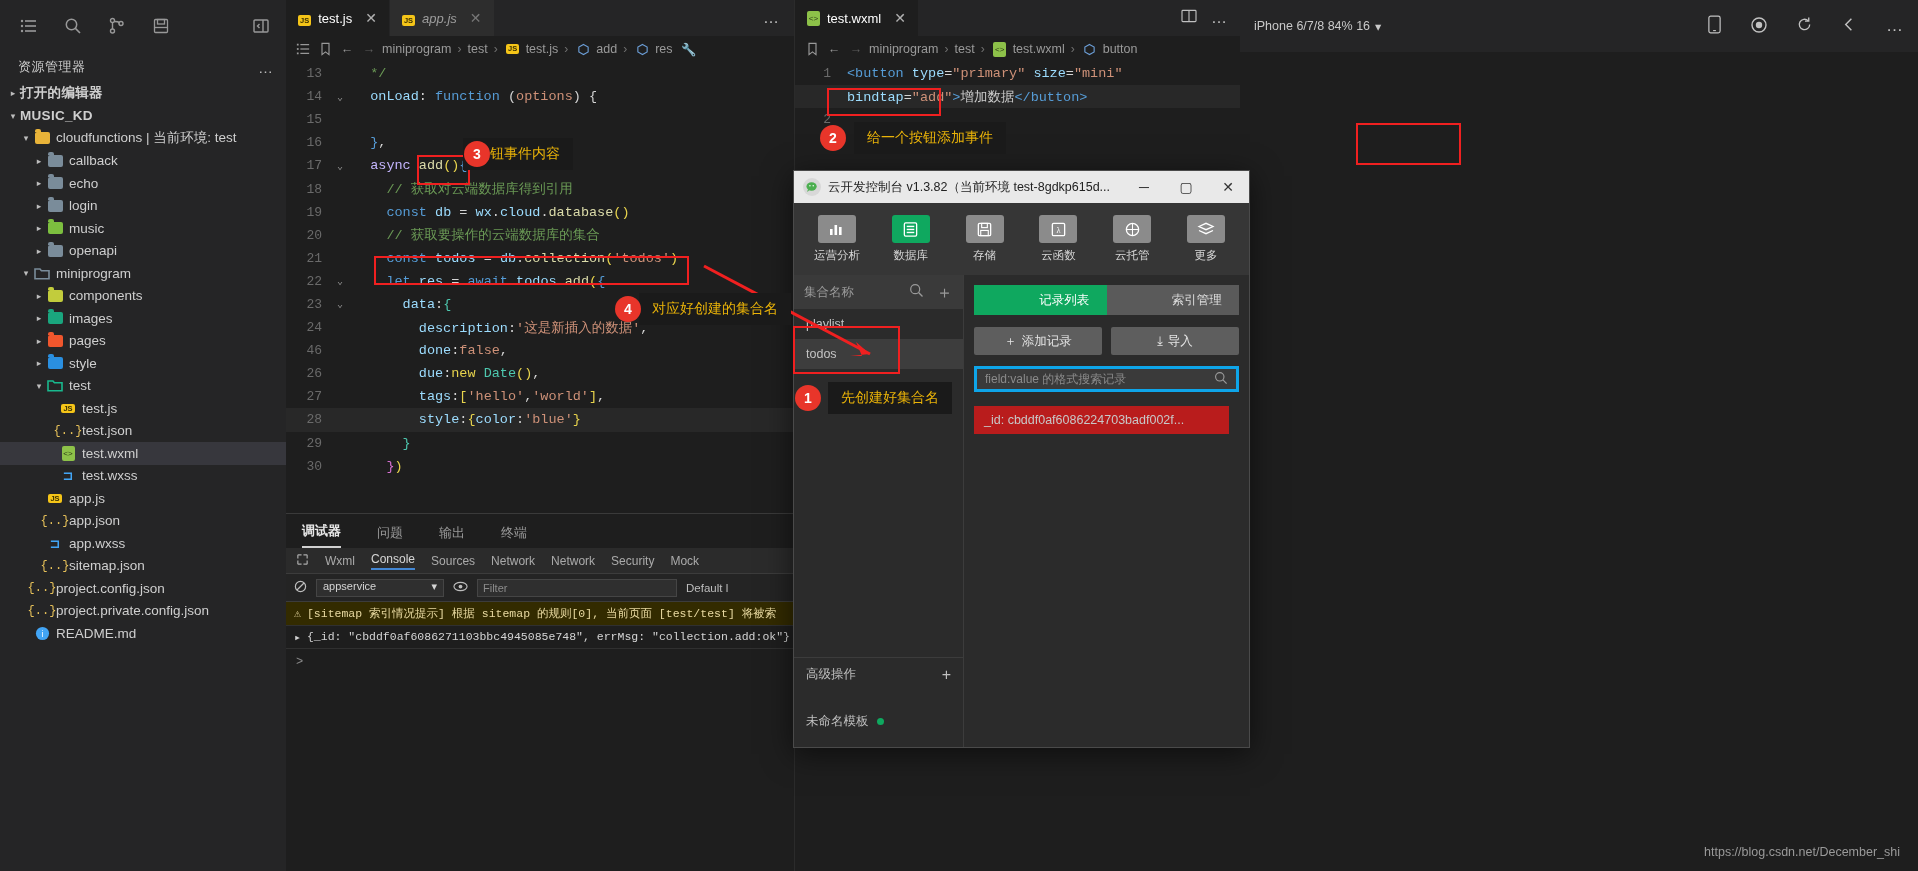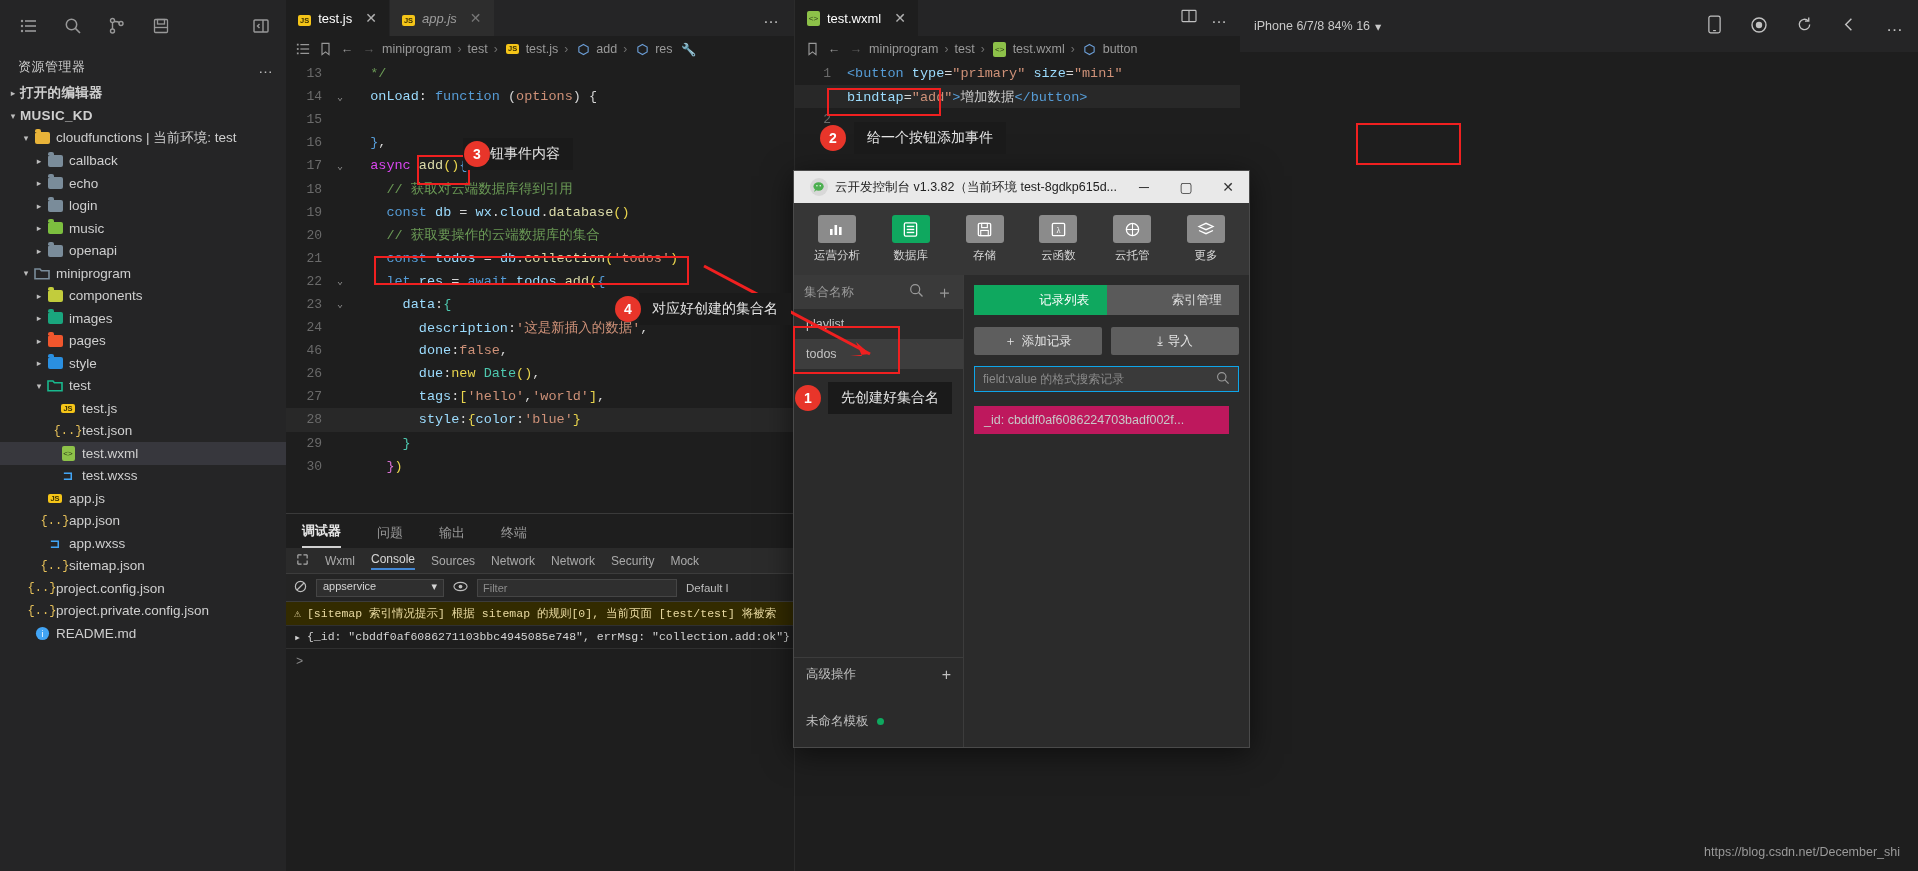--- a/index.html
+++ b/index.html
@@ -83,21 +83,21 @@
      background:#1e1e1e; font-family:"Liberation Mono","DejaVu Sans Mono",monospace;
      font-size:13.5px; }
   .cline { height:23.1px; display:flex; align-items:center; white-space:pre; }
   .cline.hl { background:#282828; }
   .ln { width:46px; text-align:right; padding-right:10px; color:#6a6a6a;
         font-size:13px; flex:0 0 46px; }
   .fold { width:16px; flex:0 0 16px; text-align:center; color:#9a9a9a; font-size:10px; }
   .ctext { padding-left: 6px; }
 
   
-  .t-kw   { color:#d946ef; }
+  .t-kw   { color:#c4b5fd; }
   .t-kw2  { color:#569cd6; }
   .t-fn   { color:#dcdcaa; }
   .t-var  { color:#9cdcfe; }
   .t-str  { color:#ce9178; }
   .t-cmt  { color:#6a9955; }
   .t-op   { color:#d4d4d4; }
   .t-pun  { color:#d4d4d4; }
   .t-y    { color:#e8d44d; }
   .t-p    { color:#da70d6; }
   .t-b    { color:#569cd6; }
@@ -149,21 +149,21 @@
      color:#c2c2c2; }
 
   .sim-url { position:absolute; right:18px; bottom:12px; font-size:12.5px;
      color:#9a9a9a; }
 
   
   .dlg { position:absolute; left:793px; top:170px; width:457px; height:578px;
      background:#2b2b2b; border:1px solid #4a4a4a;
      box-shadow:0 6px 28px rgba(0,0,0,.55); }
   .dlg-title { height:32px; background:#e9e9e9; display:flex; align-items:center;
-     padding-left:16px; font-size:12.5px; color:#222; }
+     padding-left:9px; font-size:12.5px; color:#222; }
   .dlg-logo { width:18px;height:18px;border-radius:50%;background:#d8d8d8;
      display:flex;align-items:center;justify-content:center;margin-right:7px;
      color:#4caf50;font-size:10px; }
   .dlg-wc { margin-left:auto; display:flex; }
   .dlg-wc span { width:42px; height:32px; display:flex; align-items:center;
      justify-content:center; font-size:14px; color:#333; cursor:pointer;}
   .dlg-toolbar { height:72px; background:#363636; display:flex; align-items:center;
      gap:0; padding:0 6px; }
   .tb-item { flex:1; display:flex; flex-direction:column; align-items:center;
      gap:5px; cursor:pointer; }
@@ -192,29 +192,29 @@
   .seg { display:flex; height:30px; margin:10px 10px 0 10px; }
   .seg div { flex:1; display:flex; align-items:center; justify-content:center;
      font-size:12.5px; cursor:pointer;padding-left:48px; }
   .seg .a { background:#0fa85f; color:#fff; }
   .seg .b { background:#5a5a5a; color:#ddd; }
   .rowbtns { display:flex; gap:9px; padding:12px 10px 0 10px; }
   .btn { flex:1; height:28px; background:#5e5e5e; color:#e4e4e4; font-size:12.5px;
      display:flex; align-items:center; justify-content:center; gap:5px;
      border-radius:2px; cursor:pointer; }
   .srch { margin:11px 10px 0 10px; height:26px; background:#3a3a3a;
-     border:1px solid #0ea5e9; display:flex; align-items:center; padding:0 8px;
+     border:3px solid #0ea5e9; display:flex; align-items:center; padding:0 8px;
      font-size:12px; color:#8a8a8a; }
   .srch .mag { margin-left:auto; }
-  .reccard { margin:14px 20px 0 10px; height:28px; background:#be185d;
+  .reccard { margin:14px 20px 0 10px; height:28px; background:#b91c1c;
      display:flex; align-items:center; padding:0 10px; font-size:12.5px;
      color:#c8c8c8; }
 
   
-  .anno { position:absolute; background:#1a1a1a; color:#e5e5e5; font-size:14px;
+  .anno { position:absolute; background:#1a1a1a; color:#eab308; font-size:14px;
      padding:7px 13px; white-space:nowrap; z-index:40; }
   .badge-num { position:absolute; width:26px; height:26px; border-radius:50%;
      background:#e8352a; color:#fff; font-size:14px; font-weight:bold;
      display:flex; align-items:center; justify-content:center; z-index:41; }
   .redbox { position:absolute; border:2px solid #f02020; z-index:39; }
   .arrow-svg { position:absolute; z-index:38; pointer-events:none; }
 </style>
 </head>
 <body>
 

